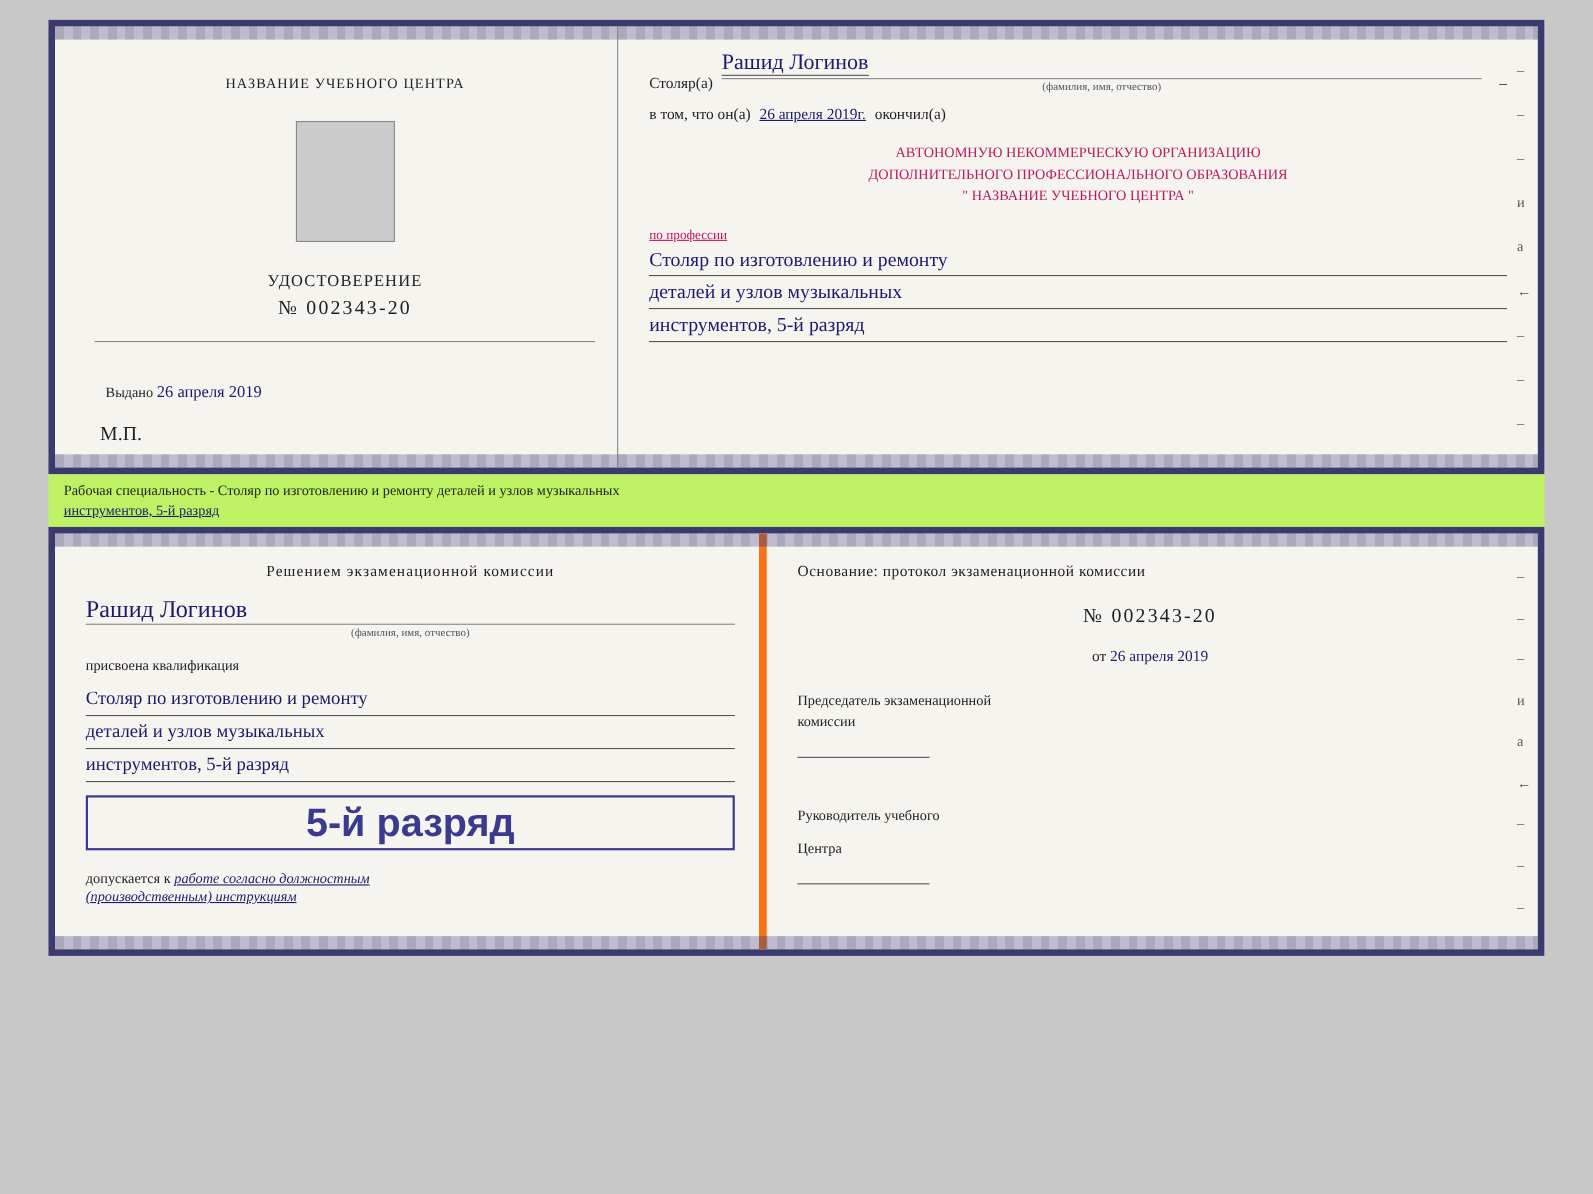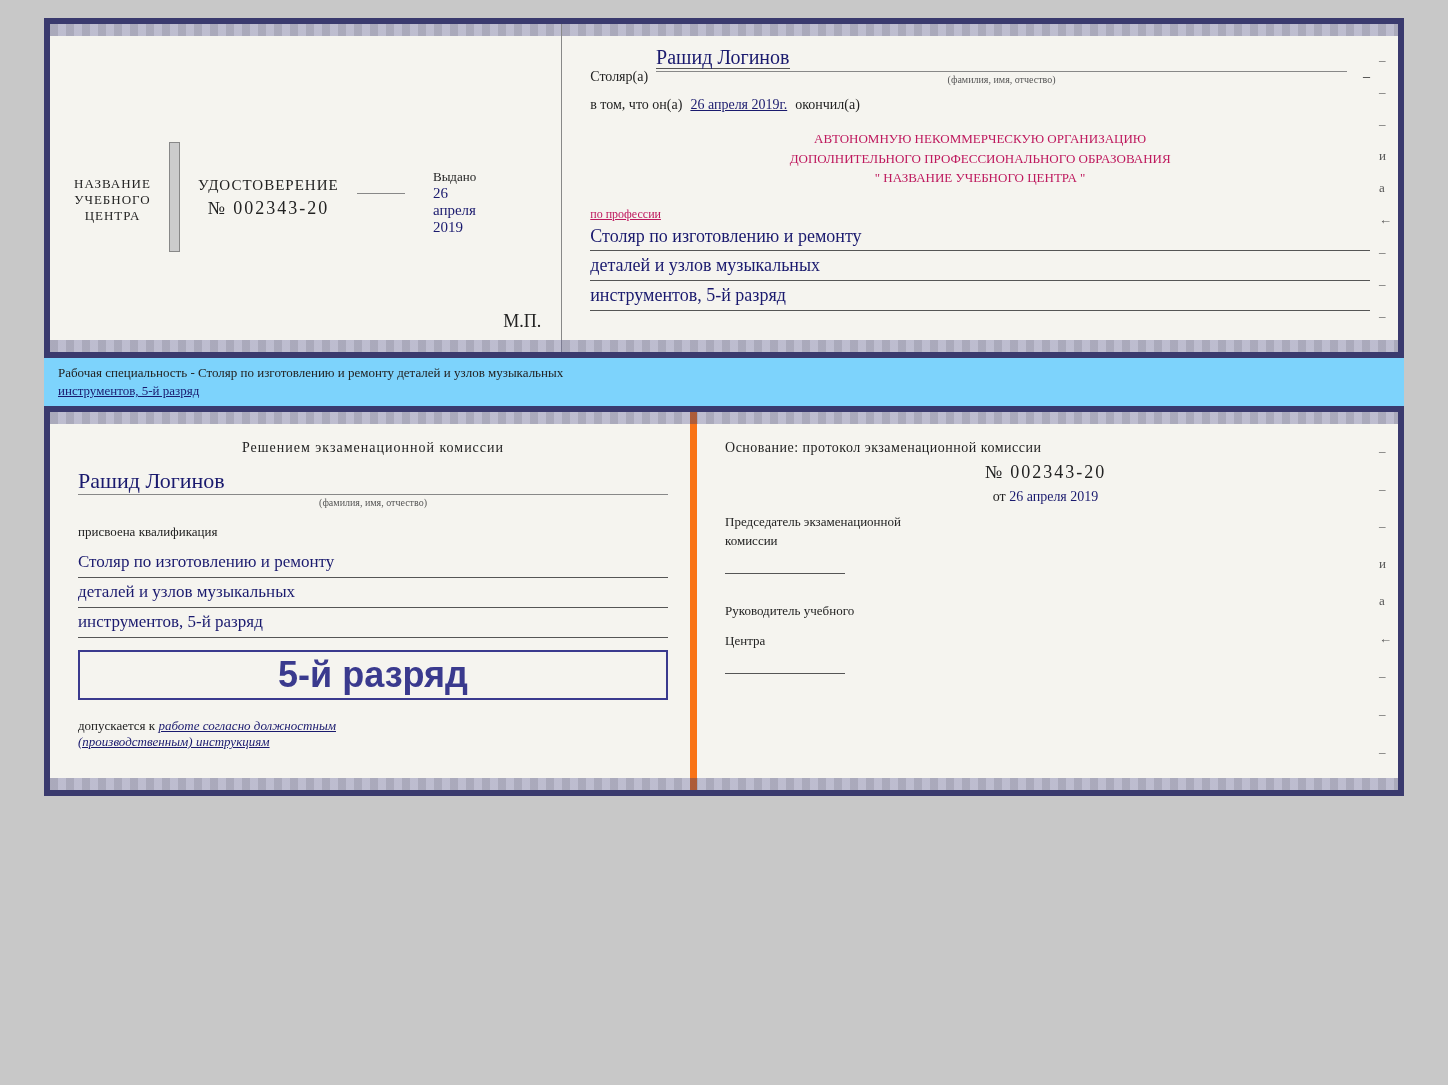--- a/index.html
+++ b/index.html
@@ -45,23 +45,23 @@
       position: absolute;
       bottom: 0; left: 0; right: 0;
       height: 12px;
       background: repeating-linear-gradient(90deg, #3a3a6e 0px, #3a3a6e 8px, #6a6aa0 8px, #6a6aa0 16px);
       opacity: 0.4;
     }
 
     .left-panel {
       width: 38%;
       border-right: 1px solid #888;
-      padding: 30px 20px 20px 24px;
-      display: flex;
-      flex-direction: row;
+      padding: 30px 20px 20px 36px;
+      display: flex;
+      flex-direction: column;
       align-items: center;
       gap: 18px;
       position: relative;
     }
 
     .left-panel-title {
       font-size: 13px;
       font-weight: normal;
       letter-spacing: 1px;
       text-align: center;
@@ -211,21 +211,21 @@
       flex-direction: column;
       justify-content: space-around;
       font-size: 13px;
       color: #555;
       padding: 20px 0;
     }
 
     
     .middle-label {
       width: 100%;
-      background: #7dd3fc;
+      background: #bef264;
       padding: 6px 14px;
       font-size: 13px;
       color: #222;
       line-height: 1.4;
     }
 
     .middle-label .underlined {
       text-decoration: underline;
       color: #1a1a6e;
     }
@@ -333,20 +333,21 @@
       color: #1a1a6e;
       font-style: italic;
       text-decoration: underline;
     }
 
     .bottom-right {
       width: 52%;
       padding: 28px 32px 20px 28px;
       display: flex;
       flex-direction: column;
+      gap: 14px;
       position: relative;
     }
 
     .osnov-text {
       font-size: 14px;
       letter-spacing: 0.5px;
       color: #222;
     }
 
     .protocol-number {

